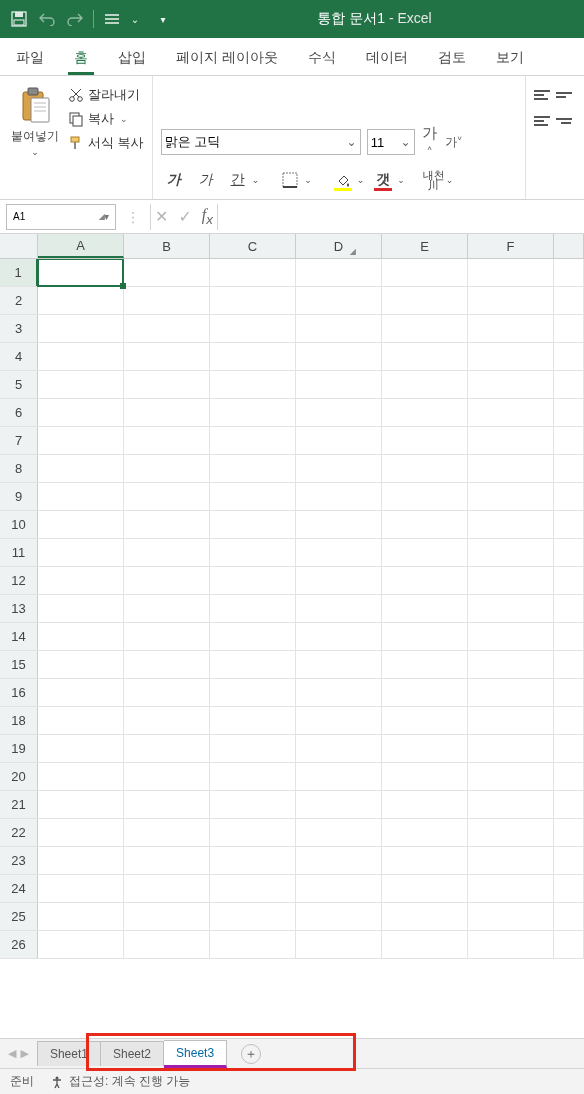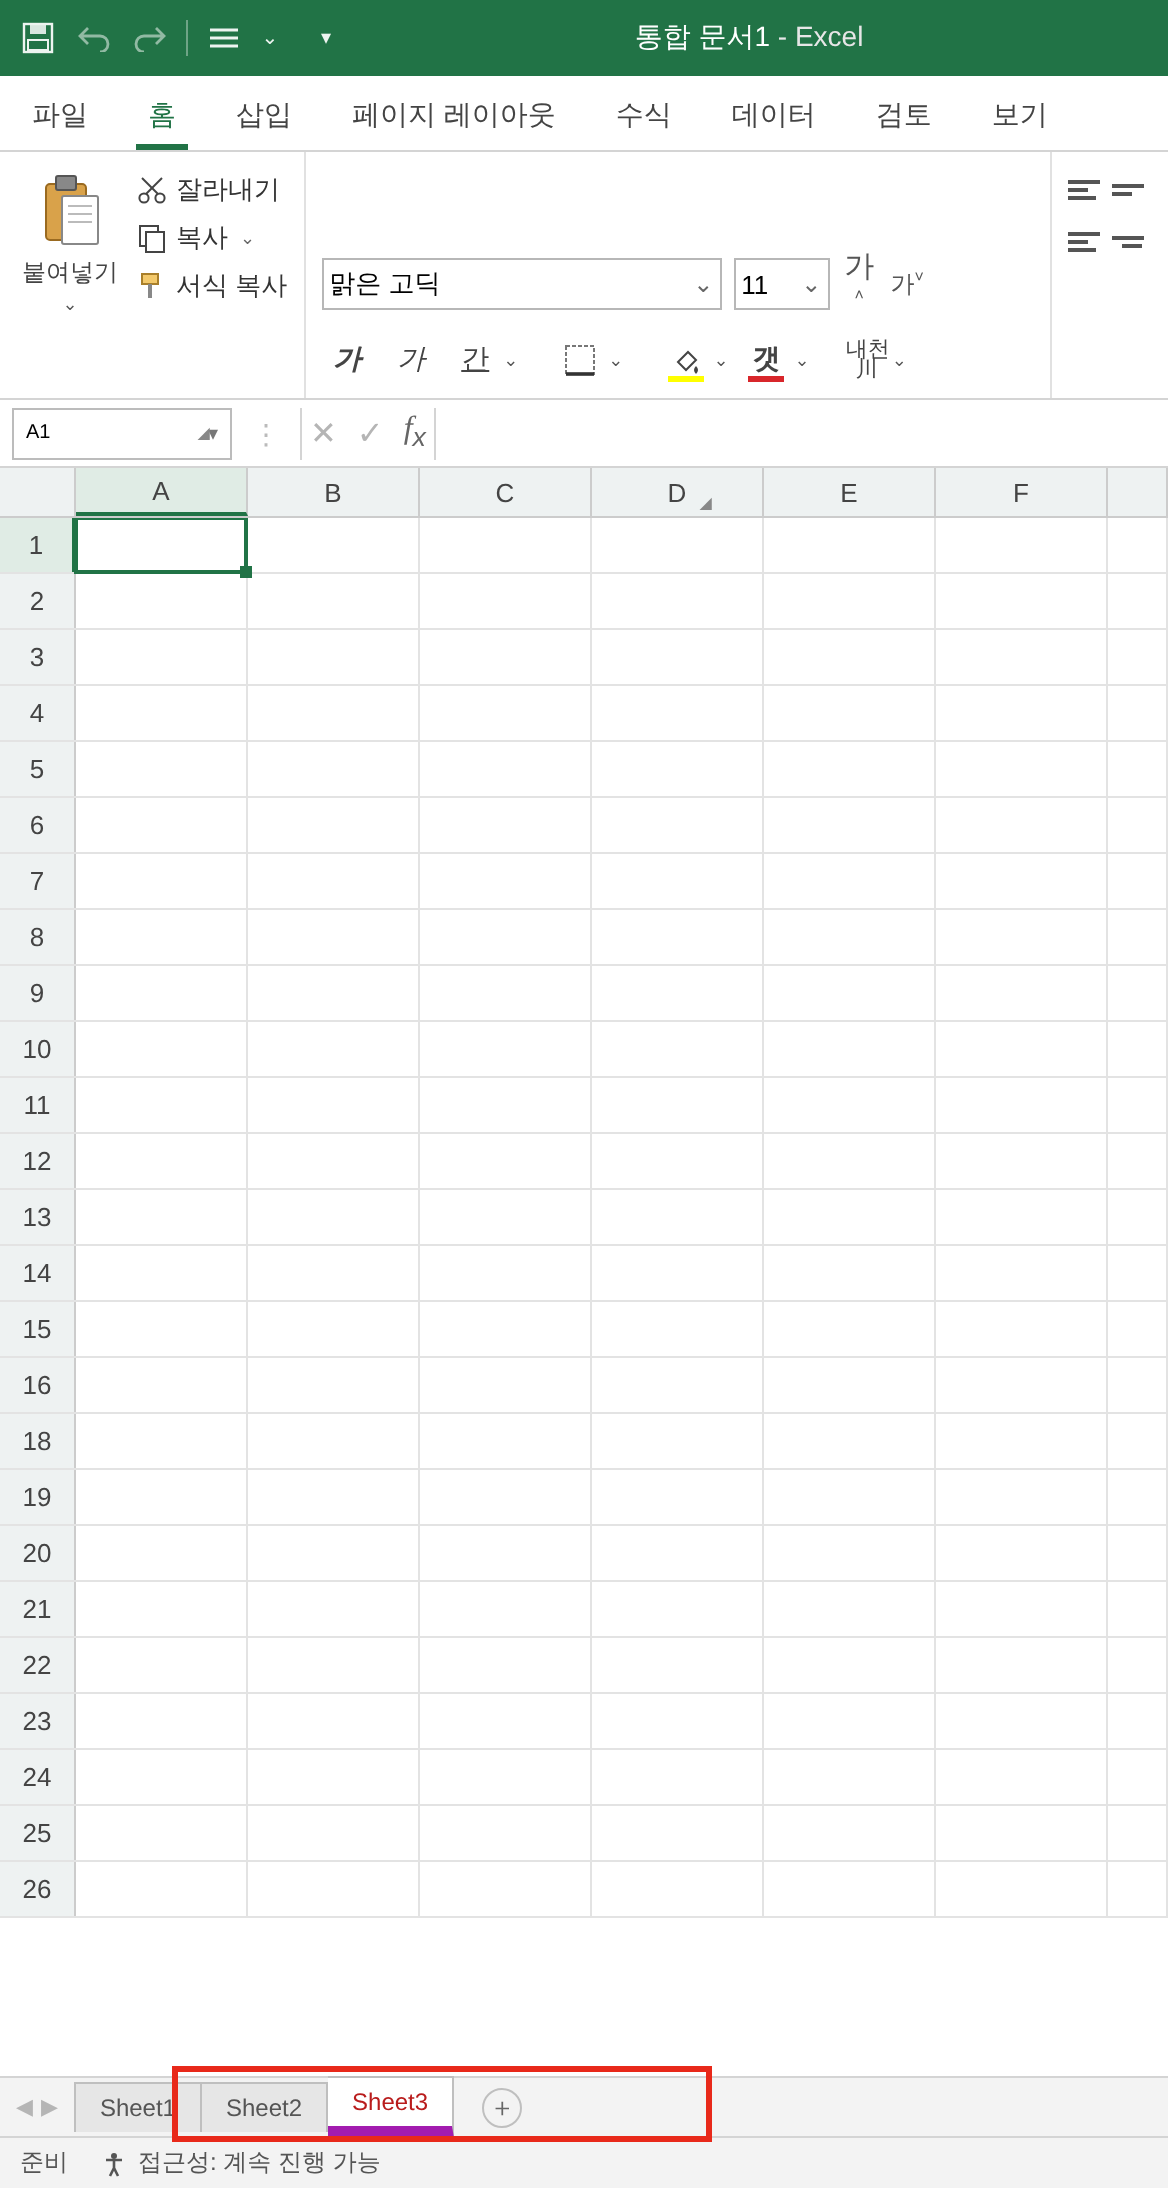--- a/index.html
+++ b/index.html
@@ -81,21 +81,21 @@
   .cell.selected::after { content: ""; position: absolute; inset: -1px; border: 2px solid #217346; z-index: 5; }
   .cell.selected .handle { position: absolute; right: -3px; bottom: -3px; width: 6px; height: 6px; background: #217346; z-index: 6; }
 
   
   .sheet-bar { height: 30px; background: #f3f3f3; border-top: 1px solid #d4d4d4; display: flex; align-items: center; font-size: 12px; position: relative; }
   .sheet-nav { display: flex; gap: 0; padding: 0 6px; color: #b5b5b5; font-size: 11px; }
   .sheet-nav span { cursor: pointer; padding: 2px; }
   .sheet-tabs { display: flex; align-items: center; height: 100%; }
   .sheet-tab { padding: 5px 12px; border: 1px solid #bfbfbf; border-bottom: none; background: #e6e6e6; cursor: pointer; color: #555; }
   .sheet-tab + .sheet-tab { border-left: none; }
-  .sheet-tab.active { background: #fff; color: #b91c1c; border-bottom: 6px solid #a21caf; }
+  .sheet-tab.active { background: #fff; color: #0369a1; border-bottom: 3px solid #a21caf; }
   .add-sheet { width: 20px; height: 20px; border: 1px solid #bfbfbf; border-radius: 50%; display: flex; align-items: center; justify-content: center; margin-left: 14px; cursor: pointer; color: #666; font-size: 13px; }
   .red-box { position: absolute; border: 3px solid #e8291a; left: 86px; top: -6px; width: 270px; height: 38px; pointer-events: none; }
 
   
   .status-bar { height: 26px; background: #f3f3f3; border-top: 1px solid #d4d4d4; display: flex; align-items: center; padding: 0 10px; gap: 16px; font-size: 12px; color: #555; }
   .status-item { display: flex; align-items: center; gap: 5px; }
 
   
   svg { display: block; }
 </style>

